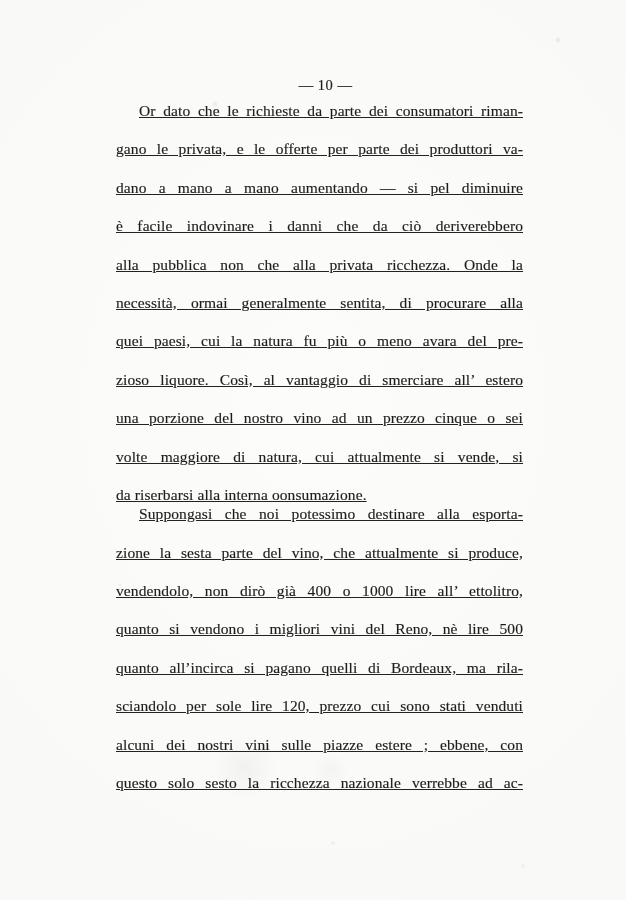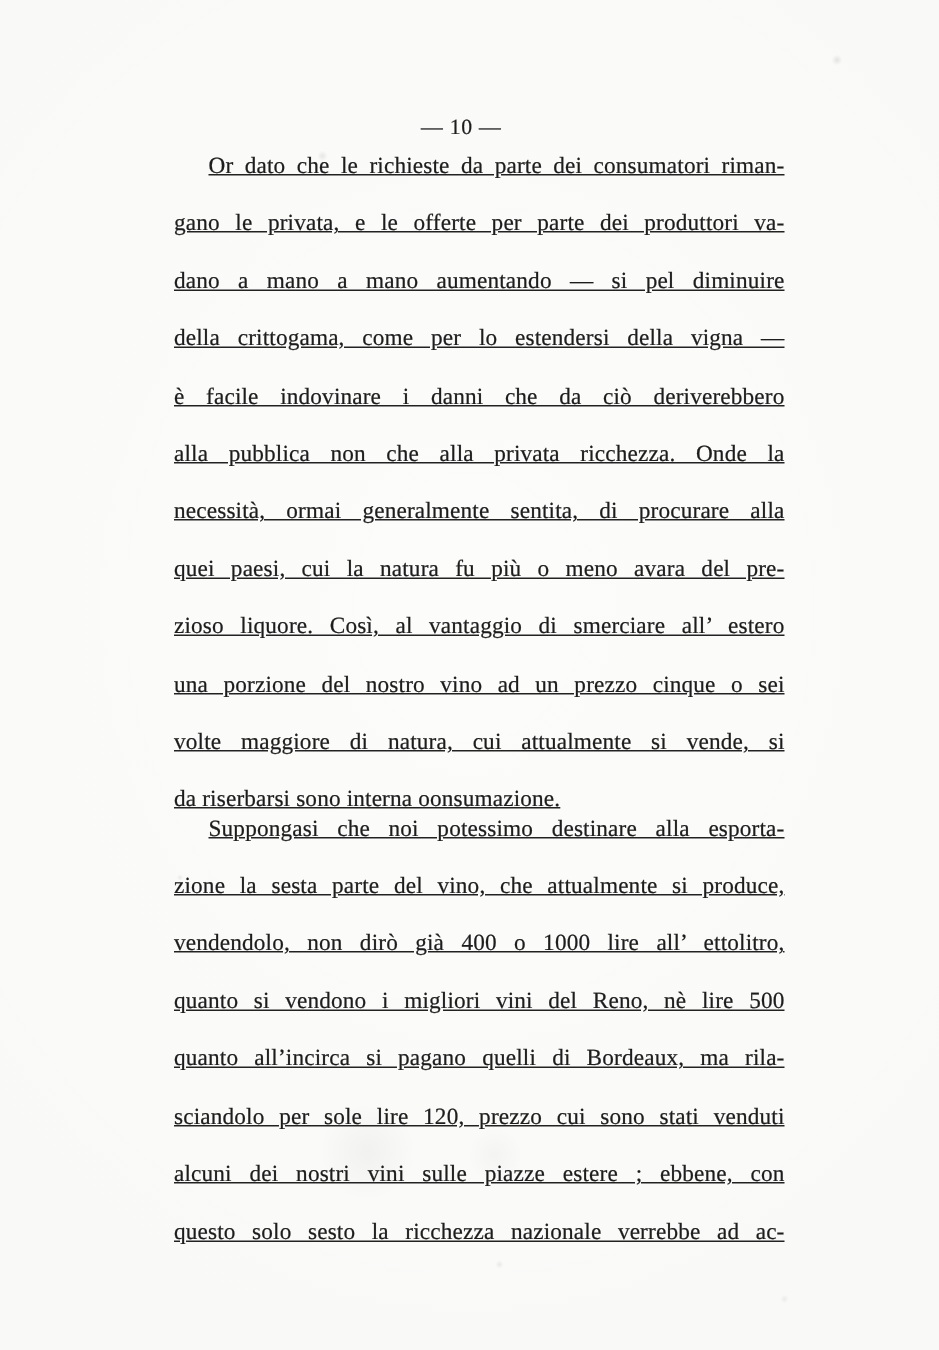--- a/index.html
+++ b/index.html
@@ -26,21 +26,21 @@
       radial-gradient(circle 4px  at 523px 866px, rgba(110,110,110,0.10), transparent 70%),
       radial-gradient(circle 3px  at 120px 585px, rgba(110,110,110,0.12), transparent 70%),
       radial-gradient(ellipse 600px 700px at 50% 45%, rgba(0,0,0,0.0), rgba(0,0,0,0.015));
     font-family: "Liberation Serif", "DejaVu Serif", serif;
     color: #1d1d1d;
     -webkit-text-stroke: 0.15px #222;
   }
   .page-number {
     position: absolute;
     top: 77px;
-    left: 104px;
+    left: 122px;
     width: 407px;
     text-align: center;
     font-size: 14.5px;
     letter-spacing: 0.5px;
   }
   .text-block {
     position: absolute;
     top: 101px;
     left: 116px;
     width: 407px;
@@ -66,29 +66,28 @@
 </head>
 <body>
 
 <div class="scan-page">
   <div class="page-number">— 10 —</div>
   <div class="text-block" id="text-block">
       <div class="paragraph">
         <div class="line first justify">Or dato che le richieste da parte dei consumatori riman-</div>
         <div class="line justify">gano le privata, e le offerte per parte dei produttori va-</div>
         <div class="line justify">dano a mano a mano aumentando — si pel diminuire</div>
-        <div class="line justify">della crittogama, come per lo estendersi della vigna —</div>
         <div class="line justify">è facile indovinare i danni che da ciò deriverebbero</div>
         <div class="line justify">alla pubblica non che alla privata ricchezza. Onde la</div>
         <div class="line justify">necessità, ormai generalmente sentita, di procurare alla</div>
         <div class="line justify">quei paesi, cui la natura fu più o meno avara del pre-</div>
         <div class="line justify">zioso liquore. Così, al vantaggio di smerciare all’ estero</div>
         <div class="line justify">una porzione del nostro vino ad un prezzo cinque o sei</div>
         <div class="line justify">volte maggiore di natura, cui attualmente si vende, si</div>
-        <div class="line">da riserbarsi sono interna oonsumazione.</div>
+        <div class="line">da riserbarsi alla interna oonsumazione.</div>
       </div>
       <div class="paragraph">
         <div class="line first justify">Suppongasi che noi potessimo destinare alla esporta-</div>
         <div class="line justify">zione la sesta parte del vino, che attualmente si produce,</div>
         <div class="line justify">vendendolo, non dirò già 400 o 1000 lire all’ ettolitro,</div>
         <div class="line justify">quanto si vendono i migliori vini del Reno, nè lire 500</div>
         <div class="line justify">quanto all’incirca si pagano quelli di Bordeaux, ma rila-</div>
         <div class="line justify">sciandolo per sole lire 120, prezzo cui sono stati venduti</div>
         <div class="line justify">alcuni dei nostri vini sulle piazze estere ; ebbene, con</div>
         <div class="line justify">questo solo sesto la ricchezza nazionale verrebbe ad ac-</div>

